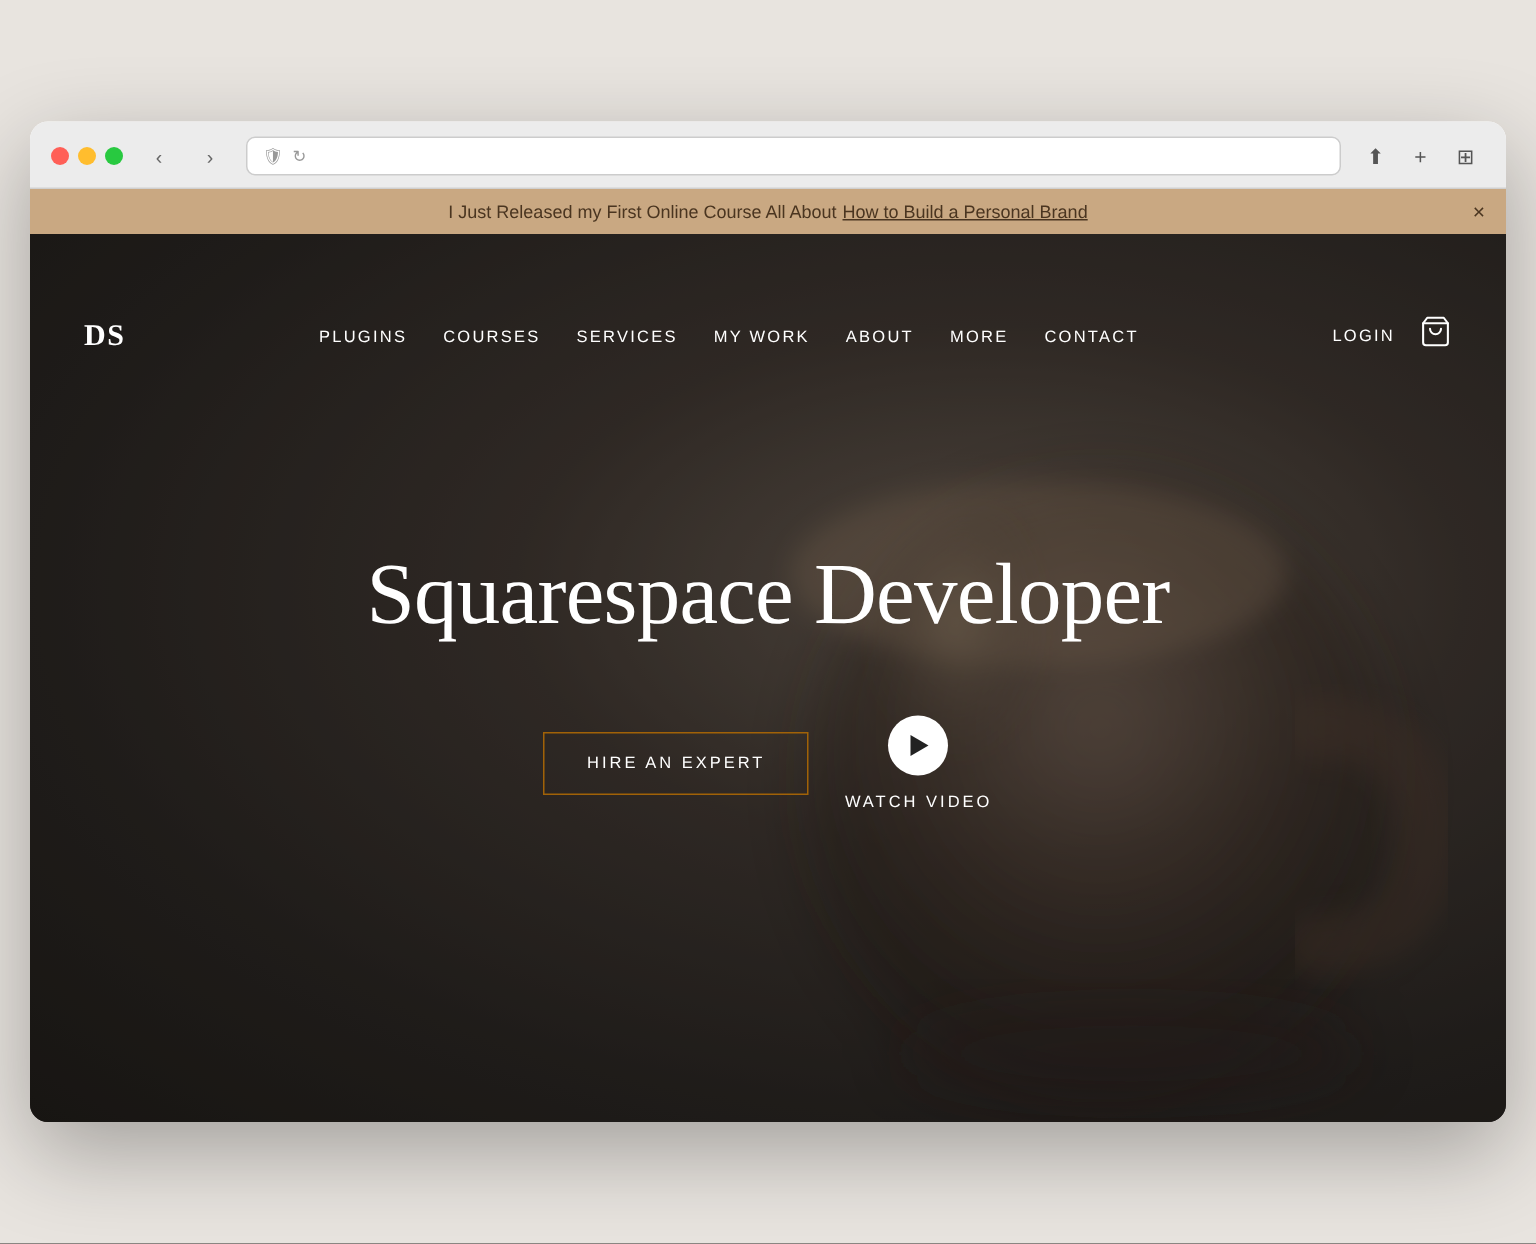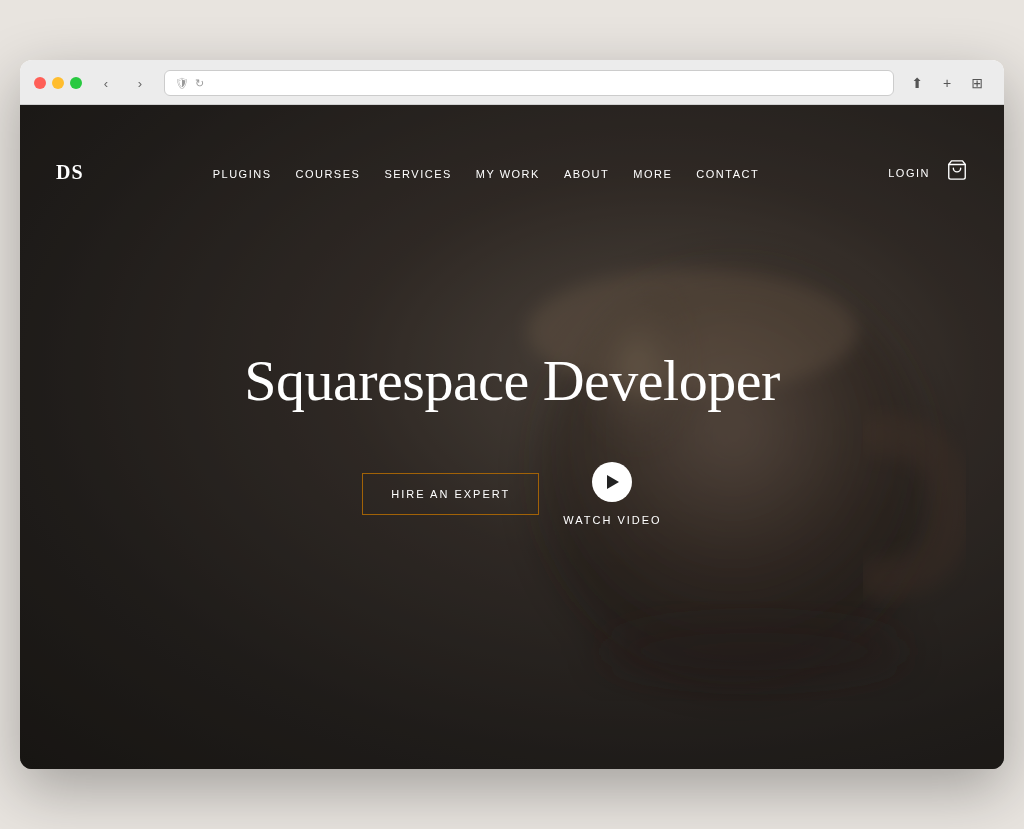--- a/index.html
+++ b/index.html
@@ -211,21 +211,21 @@
 
     .nav-cart {
       color: #fff;
       font-size: 20px;
       cursor: pointer;
     }
 
     
     .hero {
       position: relative;
-      height: 664px;
+      height: 592px;
       background: #3a3530;
       overflow: hidden;
     }
 
     .hero-bg {
       position: absolute;
       inset: 0;
       background: radial-gradient(ellipse at 65% 40%, #6b5f54 0%, #3d3530 35%, #252220 70%, #1a1815 100%);
     }
 
@@ -351,20 +351,29 @@
     </div>
     <div class="browser-actions">
       <button class="browser-action-btn">⬆</button>
       <button class="browser-action-btn">+</button>
       <button class="browser-action-btn">⊞</button>
     </div>
   </div>
 
   <div class="website">
 
+    <div class="announcement-bar">
+      <span>I Just Released my First Online Course All About </span>
+      <a href="#">
+        <span>How to Build a Personal Brand</span>
+      </a>
+      <button class="announcement-close">
+        <span>×</span>
+      </button>
+    </div>
 
     <div class="hero">
       <div class="hero-bg"></div>
 
       <svg class="coffee-svg" viewBox="0 0 500 600" xmlns="http://www.w3.org/2000/svg">
 
         <defs>
           <filter id="blur1" x="-30%" y="-30%" width="160%" height="160%">
             <feGaussianBlur stdDeviation="18"></feGaussianBlur>
           </filter>

